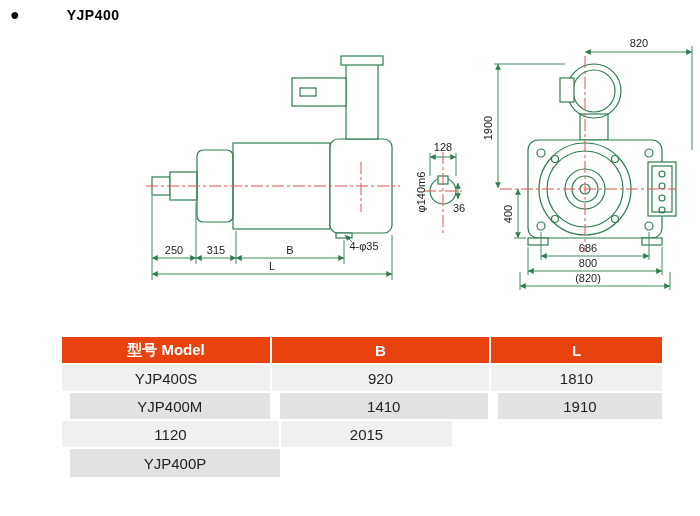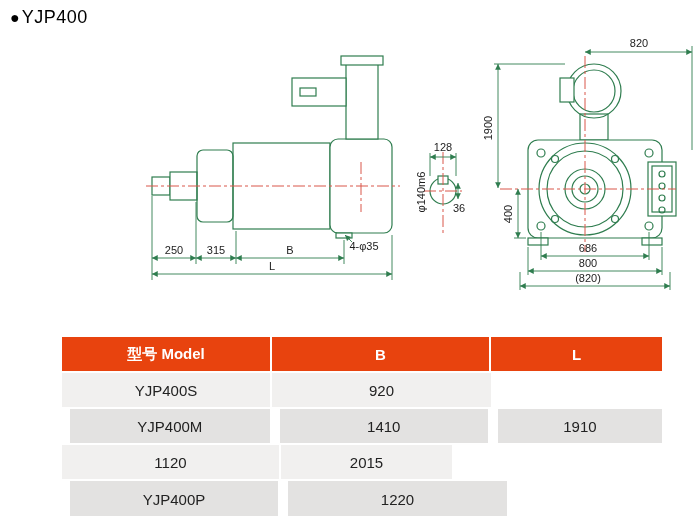--- a/index.html
+++ b/index.html
@@ -3,35 +3,35 @@
 <meta charset="utf-8">
 <style>
   html,body { margin:0; padding:0; background:#fff; }
   .page {
     position:relative; width:700px; height:516px; background:#fff;
     overflow:hidden; font-family:"Liberation Sans", sans-serif;
   }
   
   .title-row { position:absolute; left:10px; top:7px; display:flex; align-items:center; color:#000; }
   .bullet { font-size:16px; line-height:1; margin-right:2px; }
-  .title-text { font-size:18px; font-weight:400; letter-spacing:0.5px; }
+  .title-text { font-size:14px; font-weight:700; letter-spacing:0.5px;margin-left:45px; }
 
   
   svg.drawing { position:absolute; left:0; top:0; }
   .ln  { stroke:var(--line,#2f7d4f); stroke-width:1.2; fill:none; }
   .fw  { fill:#ffffff; }
   .cl  { stroke:var(--centerline,#d9564a); stroke-width:1; fill:none; stroke-dasharray:12 3 3 3; }
   .dim { stroke:var(--line,#2f7d4f); stroke-width:0.9; fill:none; }
   .arrhead { fill:var(--line,#2f7d4f); stroke:none; }
   .pln { stroke:var(--line,#2f7d4f); }
   text.dimtxt { fill:#1c1c1c; font-family:"Liberation Sans", sans-serif; font-size:11px; }
 
   
   .spec-table { position:absolute; left:62px; top:337px; width:600px; font-size:15px; color:#222; }
-  .tr { display:flex; height:36px; box-sizing:border-box; border-bottom:2px solid #fff;text-align:center; }
+  .tr { display:flex; height:28px; box-sizing:border-box; border-bottom:2px solid #fff;text-align:center; }
   .tr:last-child { border-bottom:none;border-radius:16px; }
   .td { box-sizing:border-box; display:flex; align-items:center; justify-content:center;
         border-right:2px solid #fff; }
   .td:last-child { border-right:none; }
   .c-model { width:35%; }
   .c-b     { width:36.5%; }
   .c-l     { width:28.5%; }
   .thead .td { background:var(--table-header-bg,#e8430e); color:#fff; font-weight:700; }
   .row-light .td { background:var(--row-light,#f1f0ef); }
   .row-dark  .td { background:var(--row-dark,#e3e2e1);margin-left:8px; }
@@ -191,29 +191,29 @@
 
   <div class="spec-table">
     <div class="tr thead">
       <div class="td c-model">型号 Model</div>
       <div class="td c-b">B</div>
       <div class="td c-l">L</div>
     </div>
     <div class="tr row-light">
       <div class="td c-model">YJP400S</div>
       <div class="td c-b">920</div>
+      <div class="td c-l">1810</div>
     </div>
     <div class="tr row-dark">
       <div class="td c-model">YJP400M</div>
       <div class="td c-b">1410</div>
       <div class="td c-l">1910</div>
     </div>
     <div class="tr row-light">
       <div class="td c-b">1120</div>
       <div class="td c-l">2015</div>
     </div>
     <div class="tr row-dark">
       <div class="td c-model">YJP400P</div>
-      <div class="td c-b">1220</div>
     </div>
   </div>
 
 </div>
 
 </body></html>

